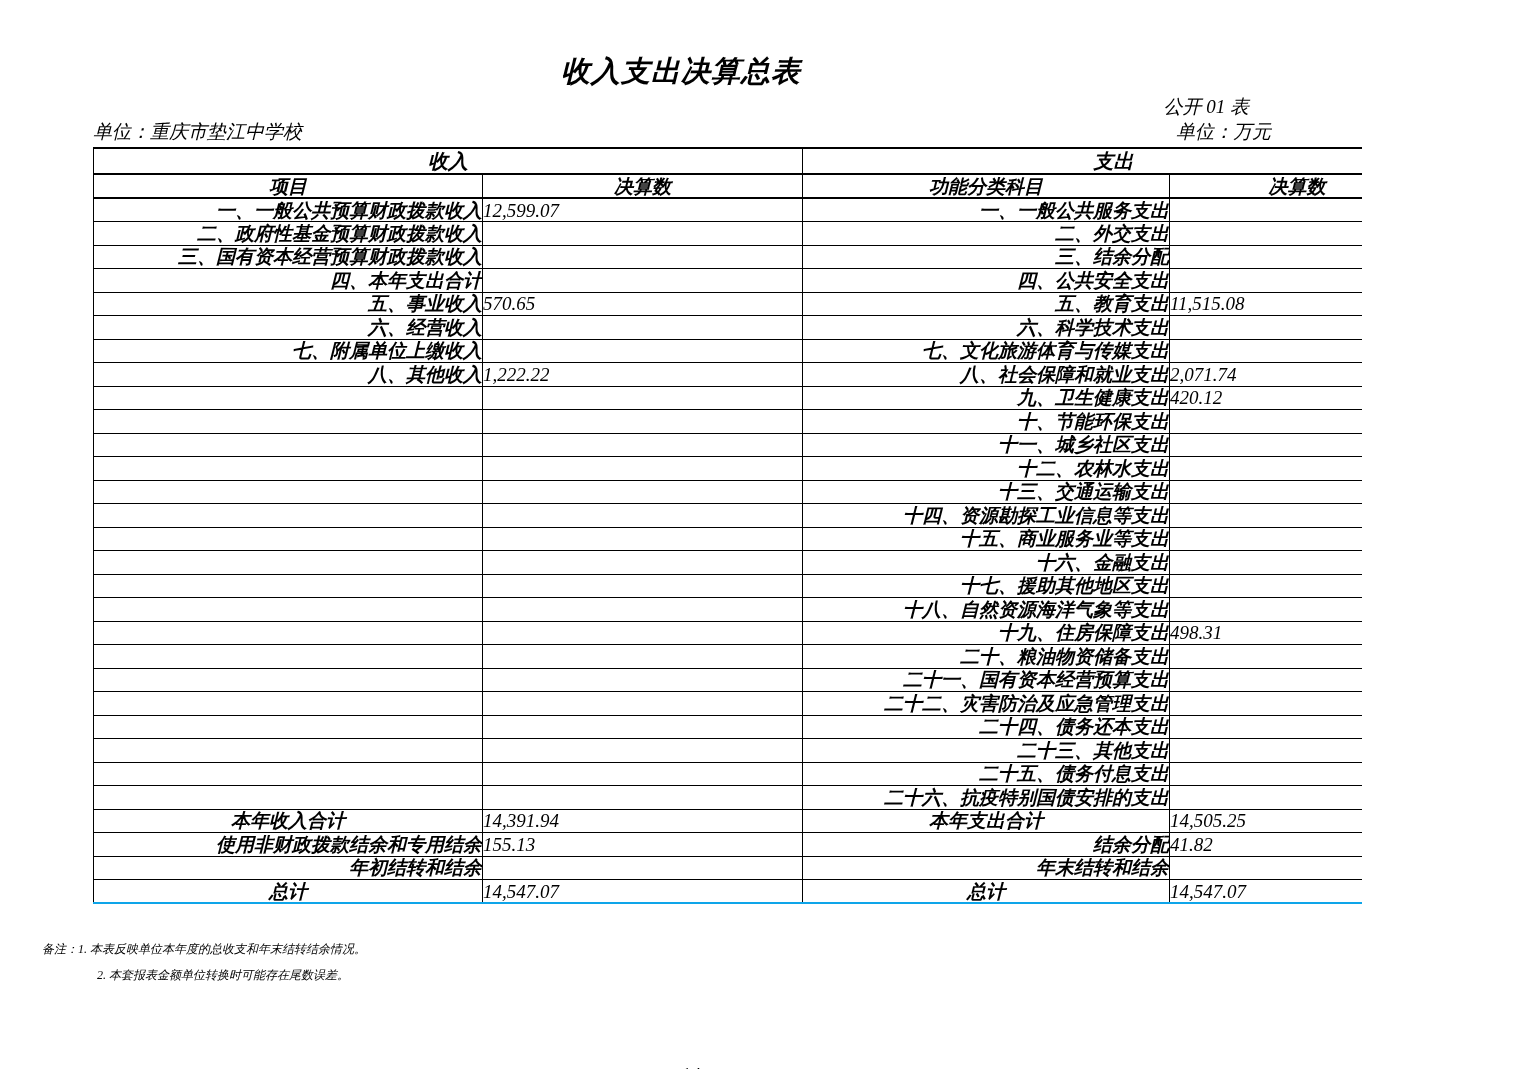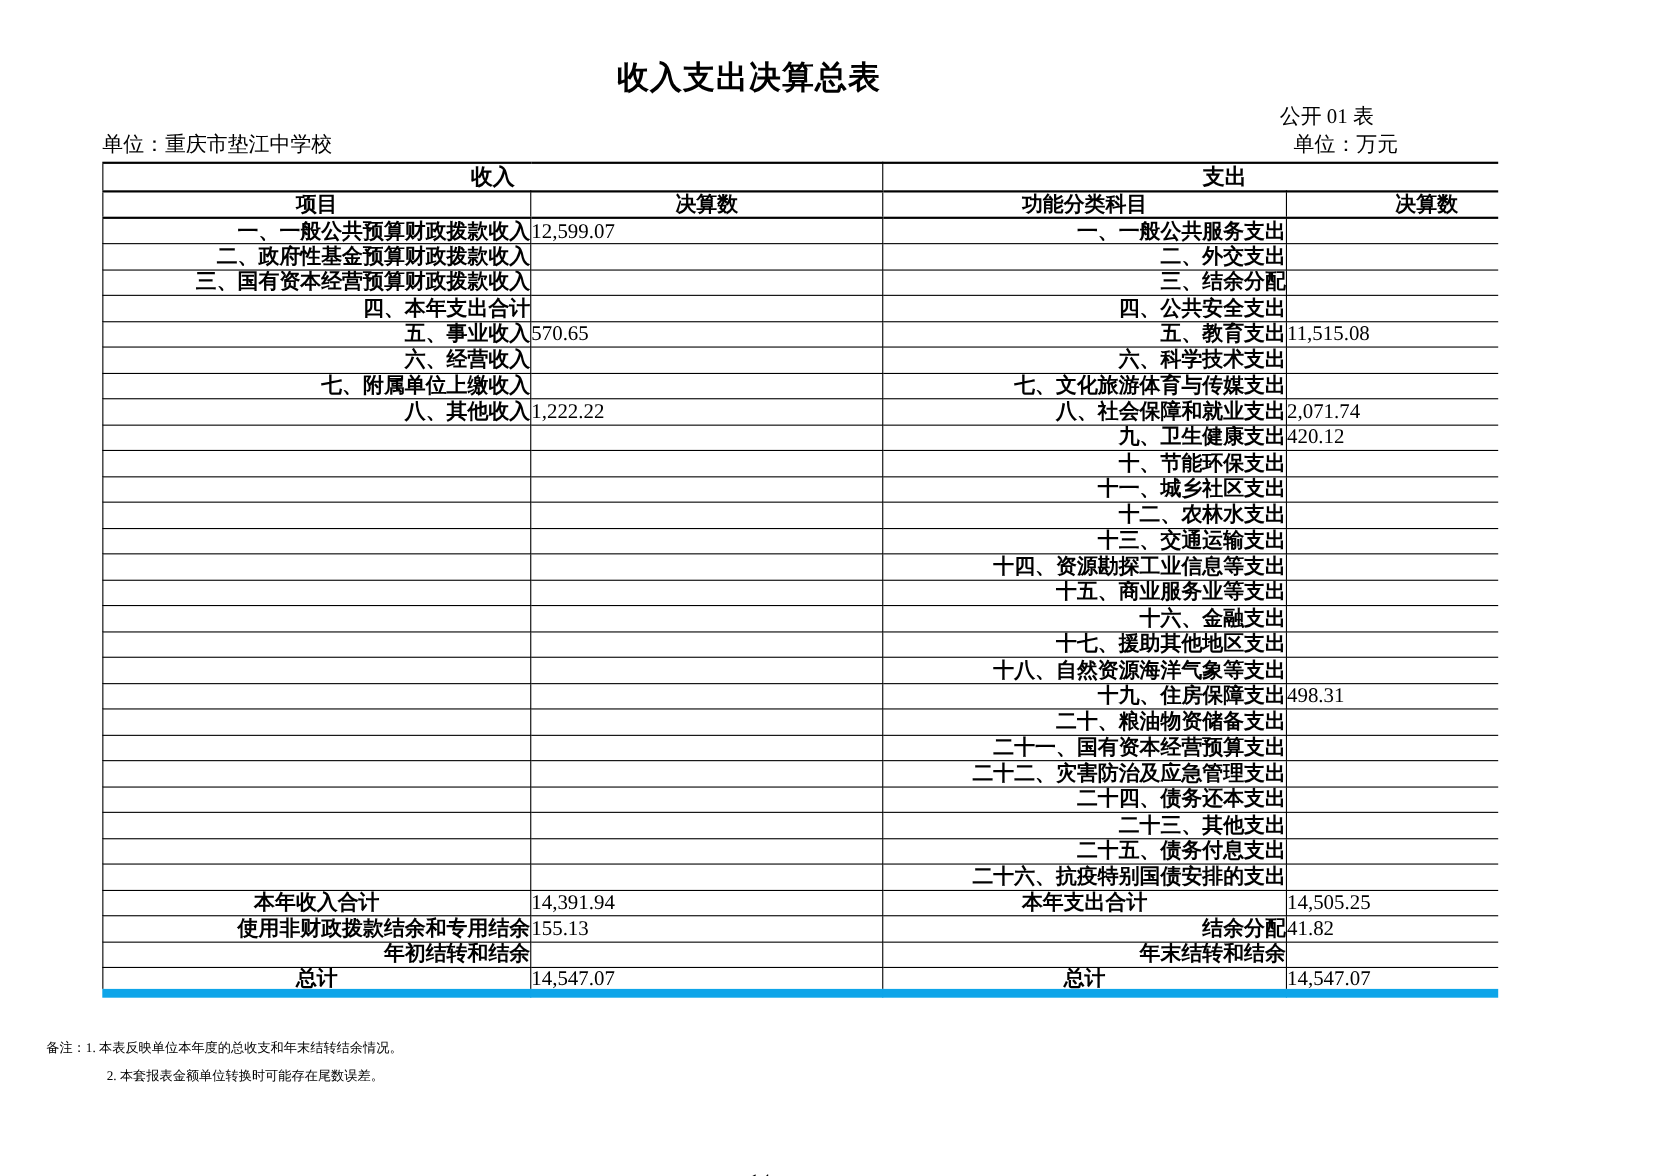--- a/index.html
+++ b/index.html
@@ -10,20 +10,21 @@
     font-family: "Liberation Serif", "DejaVu Serif", serif;
   }
   .page {
     position: relative;
     width: 1362px;
     height: 1069px;
     background: #ffffff;
     overflow: hidden;
     box-sizing: border-box;
     padding-top: 53px;
+    font-style: italic;
   }
   .title {
     text-align: center;
     font-size: 29px;
     font-weight: bold;
     line-height: 36px;
     letter-spacing: 1px;
   }
   .pub-line {
     margin: 6px 113px 0 93px;
@@ -37,21 +38,21 @@
     justify-content: space-between;
     font-size: 19px;
     line-height: 23px;
   }
   table.main {
     margin: 4px 0 0 93px;
     width: 1331px;
     border-collapse: collapse;
     table-layout: fixed;
     border-top: 2px solid #000;
-    border-bottom: 8px solid #0ea5e9;
+    border-bottom: 2px solid #0ea5e9;
   }
   table.main th, table.main td {
     border: 1px solid #000;
     overflow: hidden;
     white-space: nowrap;
     box-sizing: border-box;
   }
   tr.hdr1 th {
     height: 26px;
     font-size: 20px;

